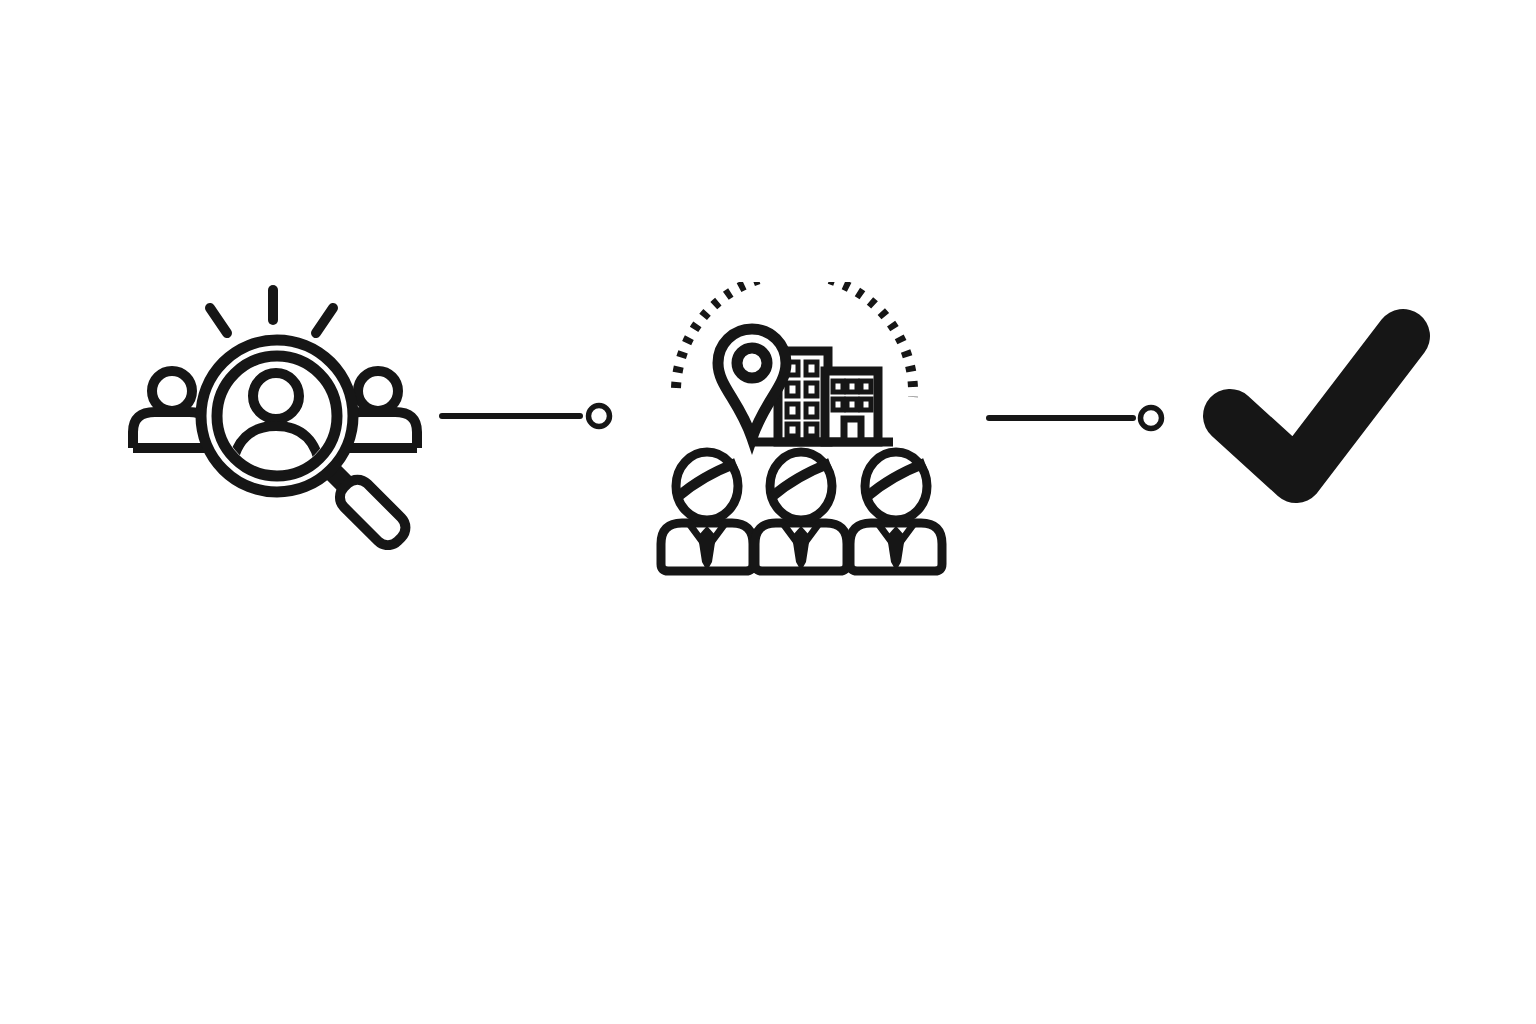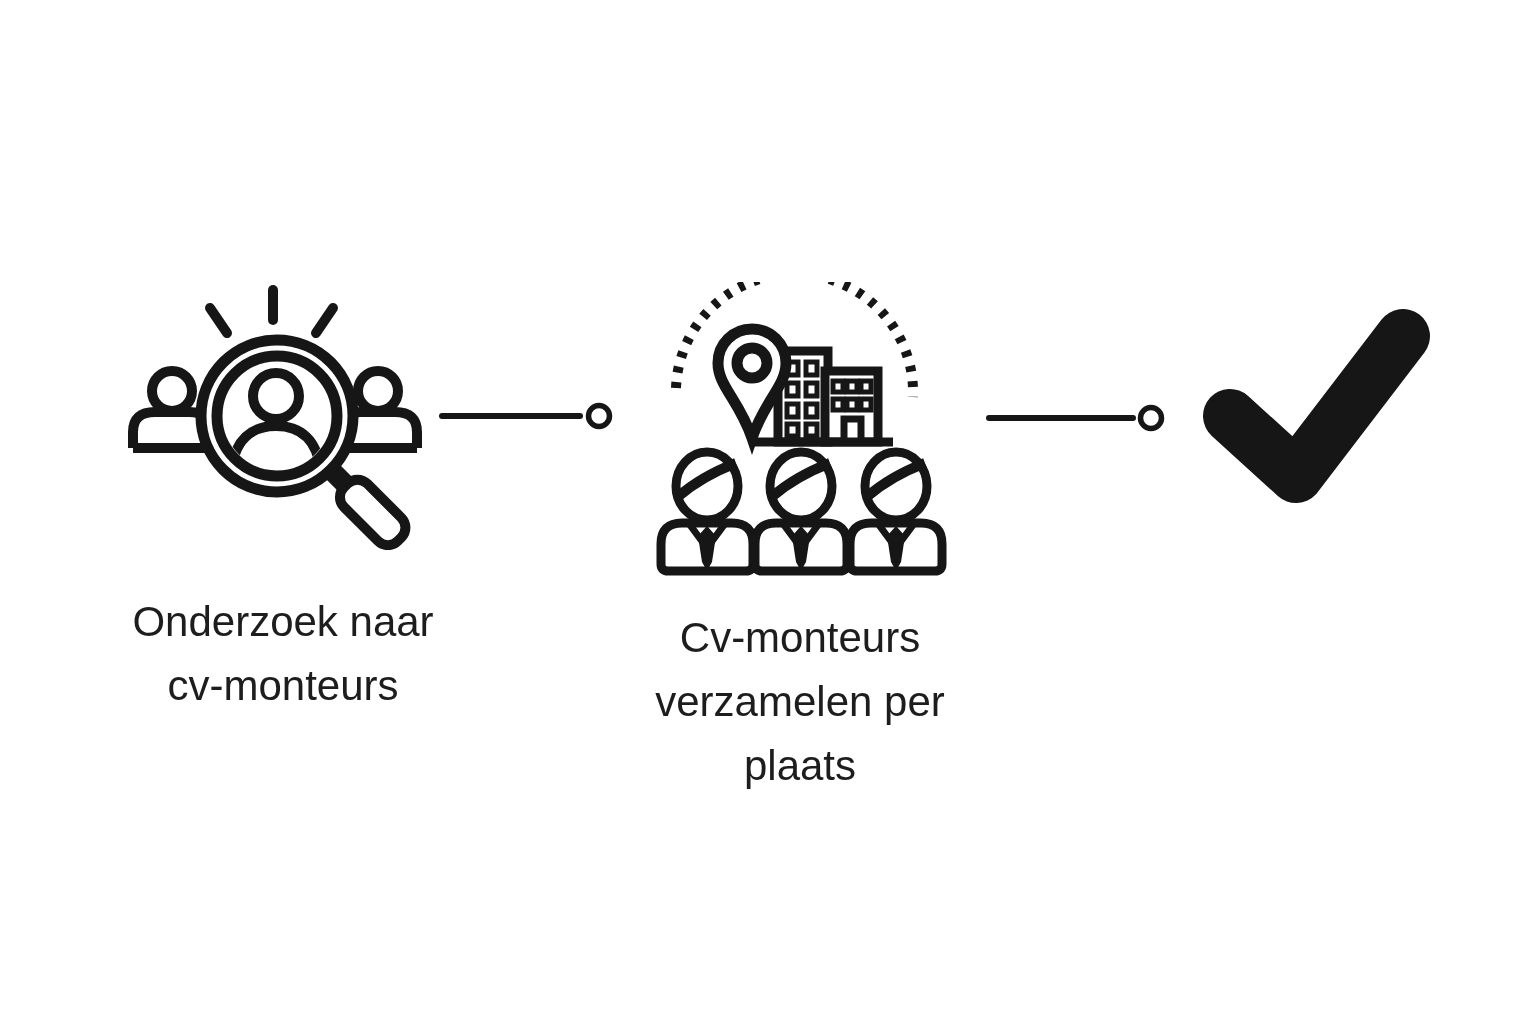--- a/index.html
+++ b/index.html
@@ -146,18 +146,16 @@
     <g fill="none" class="ink">
       <path d="M4 16 H148" stroke-width="6" stroke-linecap="round"></path>
       <circle cx="166" cy="16" r="10.5" stroke-width="5.5" fill="#fff"></circle>
     </g>
   </svg>
 
   <svg class="abs" viewBox="0 0 240 200" style="left:1196px;top:306px;width:240px;height:200px">
     <path class="ink" d="M34 110 L100 170 L207 30" fill="none" stroke-width="54" stroke-linecap="round" stroke-linejoin="round"></path>
   </svg>
 
-  <div class="label" style="left:103px;top:590px;width:360px">Onderzoek naar cv-monteurs</div>
 
-  <div class="label" style="left:620px;top:606px;width:360px">Cv-monteurs verzamelen per plaats</div>
 
 
 </div>
 
 </body></html>

